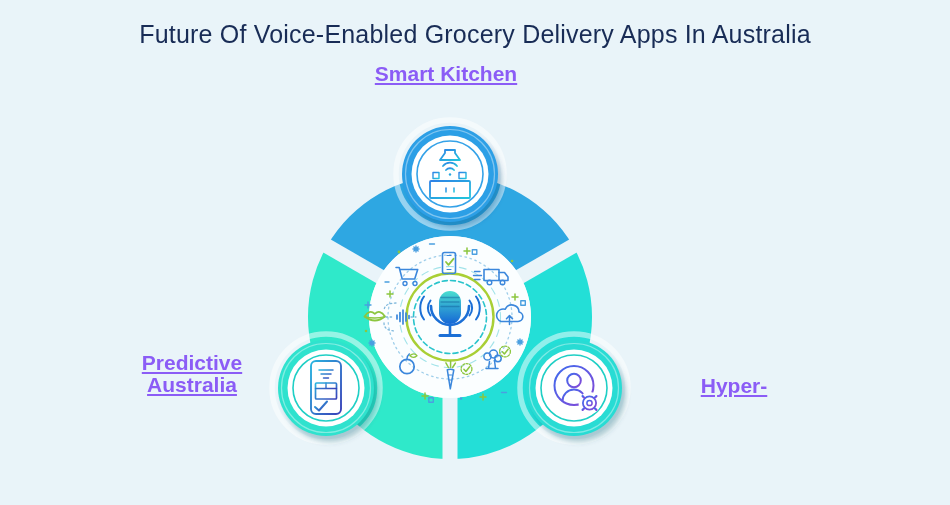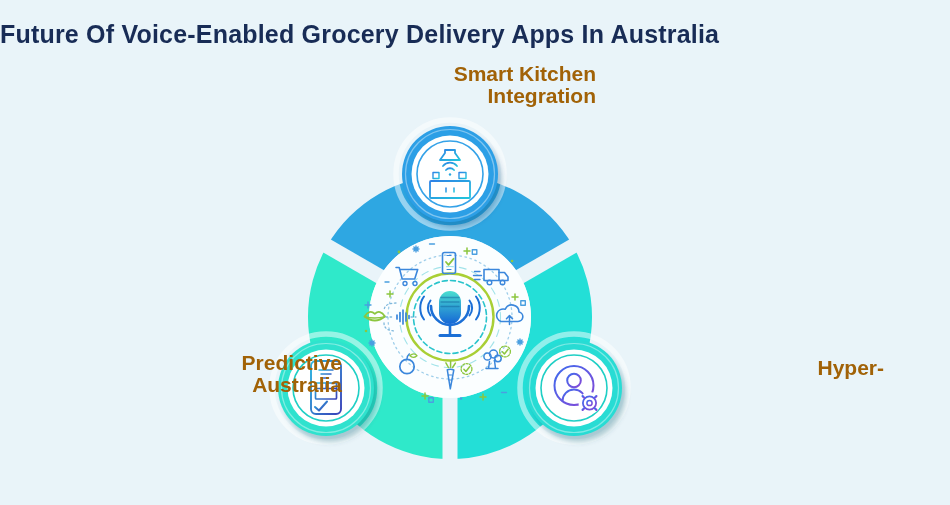--- a/index.html
+++ b/index.html
@@ -3,30 +3,30 @@
 <meta charset="utf-8">
 <style>
   html,body{margin:0;padding:0;}
   .stage{
     position:relative;width:950px;height:505px;overflow:hidden;
     background:#E9F4F9;
     font-family:"Liberation Sans",sans-serif;
   }
   .diagram-svg{position:absolute;left:0;top:0;}
   .title{
-    position:absolute;left:0;top:20px;width:950px;text-align:left;
-    font-size:25px;font-weight:700;color:#182C56;letter-spacing:.2px;
+    position:absolute;left:0;top:20px;width:950px;text-align:center;
+    font-size:25px;font-weight:400;color:#182C56;letter-spacing:.2px;
   }
   .seg-label{
-    position:absolute;width:300px;text-align:right;
-    font-size:21px;font-weight:700;color:#a16207;line-height:22px;
+    position:absolute;width:300px;text-align:center;
+    font-size:21px;font-weight:700;color:#8b5cf6;line-height:22px;text-decoration:underline;
   }
   .label-smart{left:296px;top:63px;}
   .label-predictive{left:42px;top:352px;}
-  .label-hyper{left:584px;top:357px;}
+  .label-hyper{left:584px;top:375px;}
 </style>
 </head>
 <body>
 
 <div class="stage">
 
 <svg class="diagram-svg" width="950" height="505" viewBox="0 0 950 505">
   <defs>
     <linearGradient id="gradK" x1="0" y1="0" x2="1" y2="1">
       <stop offset="0" stop-color="#2E82E6"></stop>
@@ -256,21 +256,20 @@
             <path d="M595,397.5 L596.4,396.1"></path>
       </g>
     </g>
   </g>
 </svg>
 
 <div class="title">Future Of Voice-Enabled Grocery Delivery Apps In Australia</div>
 
 <div class="seg-label label-smart">
   <div>Smart Kitchen</div>
-  <div>Integration</div>
 </div>
 
 <div class="seg-label label-predictive">
   <div>Predictive</div>
   <div>Australia</div>
 </div>
 
 <div class="seg-label label-hyper">
   <div>Hyper-</div>
 </div>

